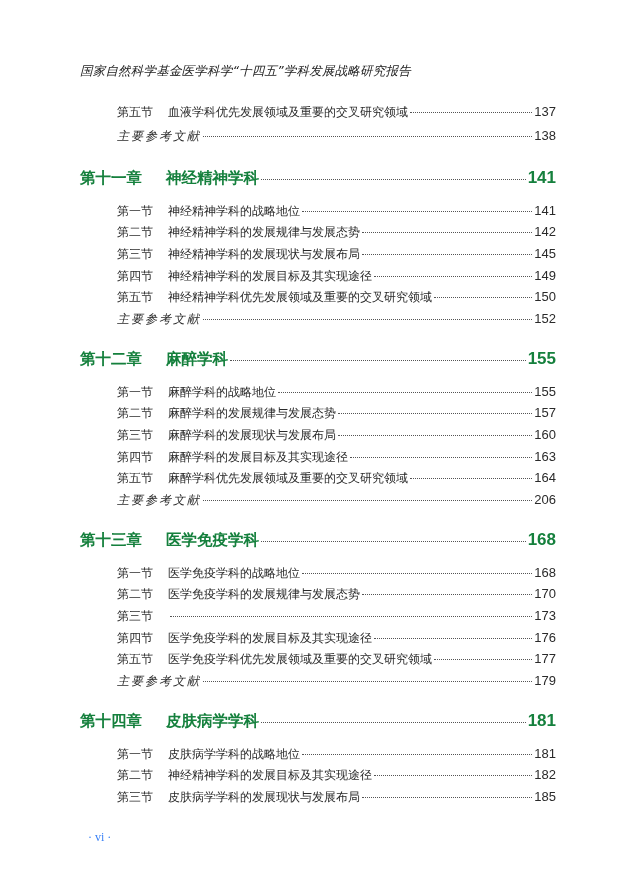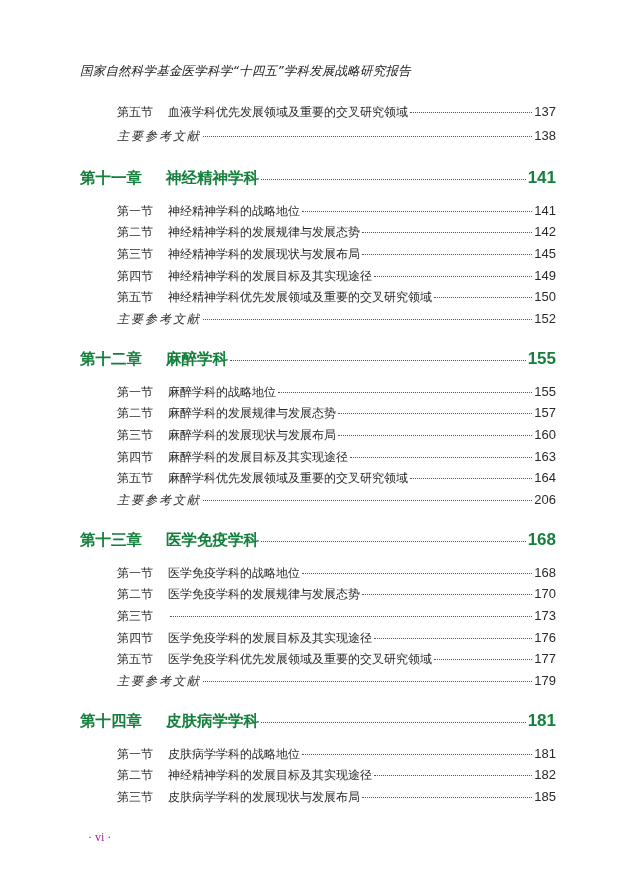--- a/index.html
+++ b/index.html
@@ -30,21 +30,21 @@
   .sec .page { font-family: Liberation Sans, sans-serif; font-size: 13px; }
   .ref { font-style: italic; letter-spacing: 2px; }
   .chap {
     left: 80px; width: 476px;
     font-family: "DejaVu Sans", sans-serif; font-size: 15.5px; font-weight: bold; color: #15803d;
   }
   .chap .num { display: inline-block; width: 86px; }
   .chap .page { font-family: "Liberation Sans", sans-serif; font-size: 17px; font-weight: bold; }
   .folio {
     position: absolute; left: 88px; top: 830px;
-    font-family: "Liberation Serif", serif; font-size: 12px; color: #a21caf;
+    font-family: "Liberation Serif", serif; font-size: 12px; color: #3b82f6;
   }
 </style>
 </head>
 <body>
 
 <div class="running-header">国家自然科学基金医学科学“十四五”学科发展战略研究报告</div>
 
 <div class="toc">
 
   <div class="row sec" style="top:104px">

